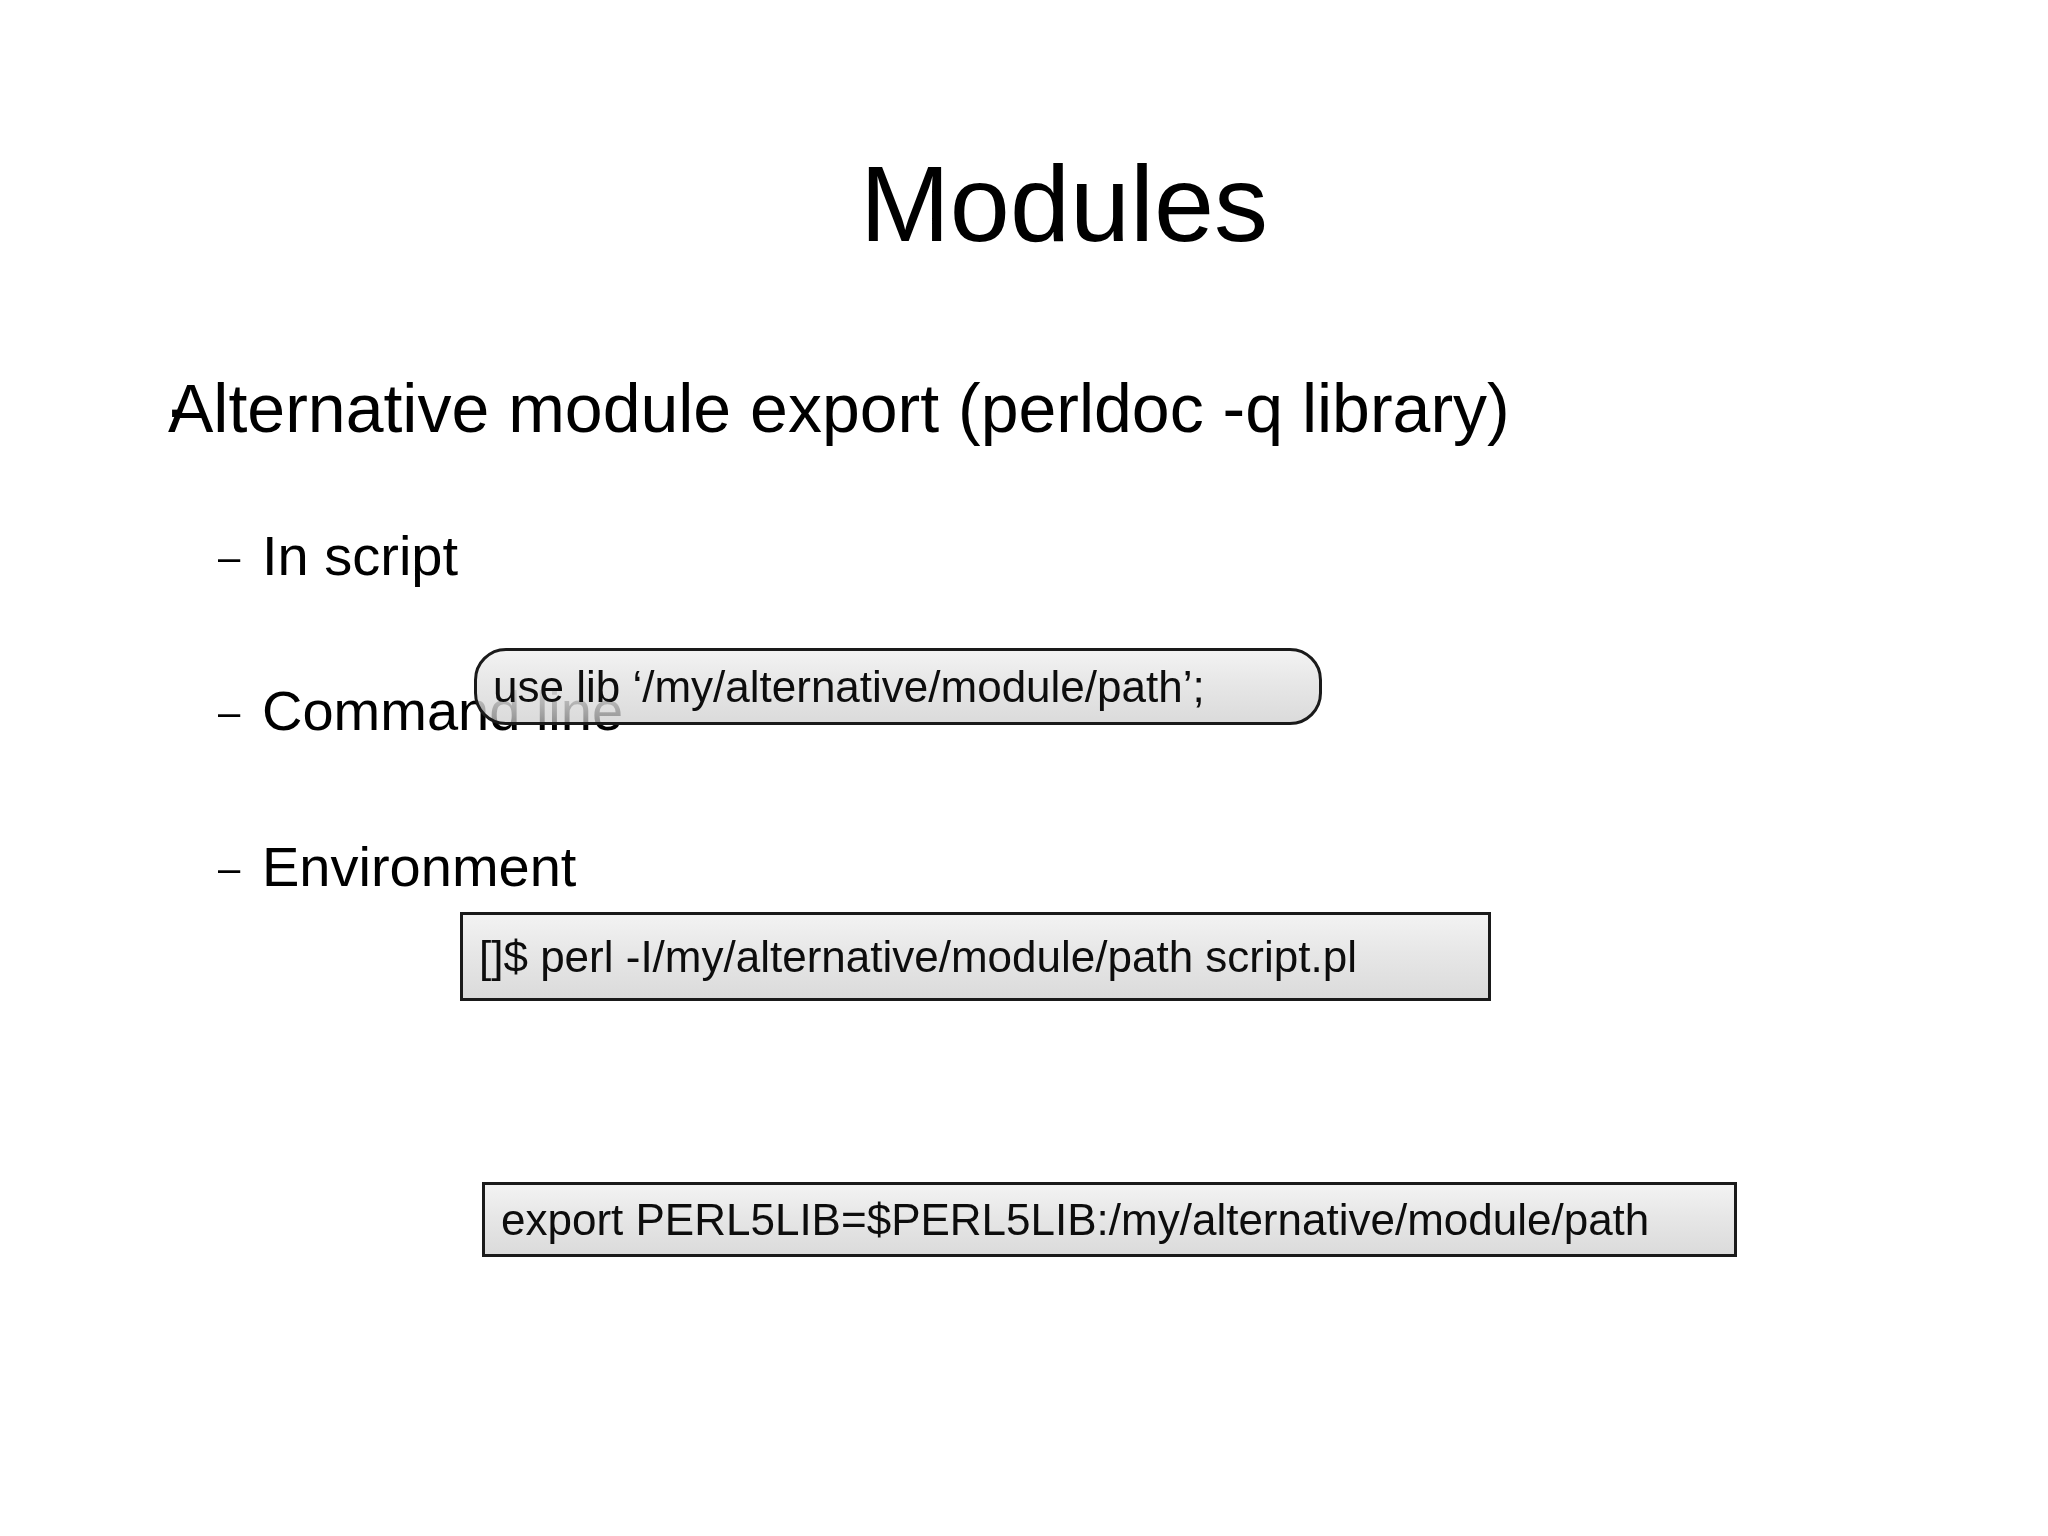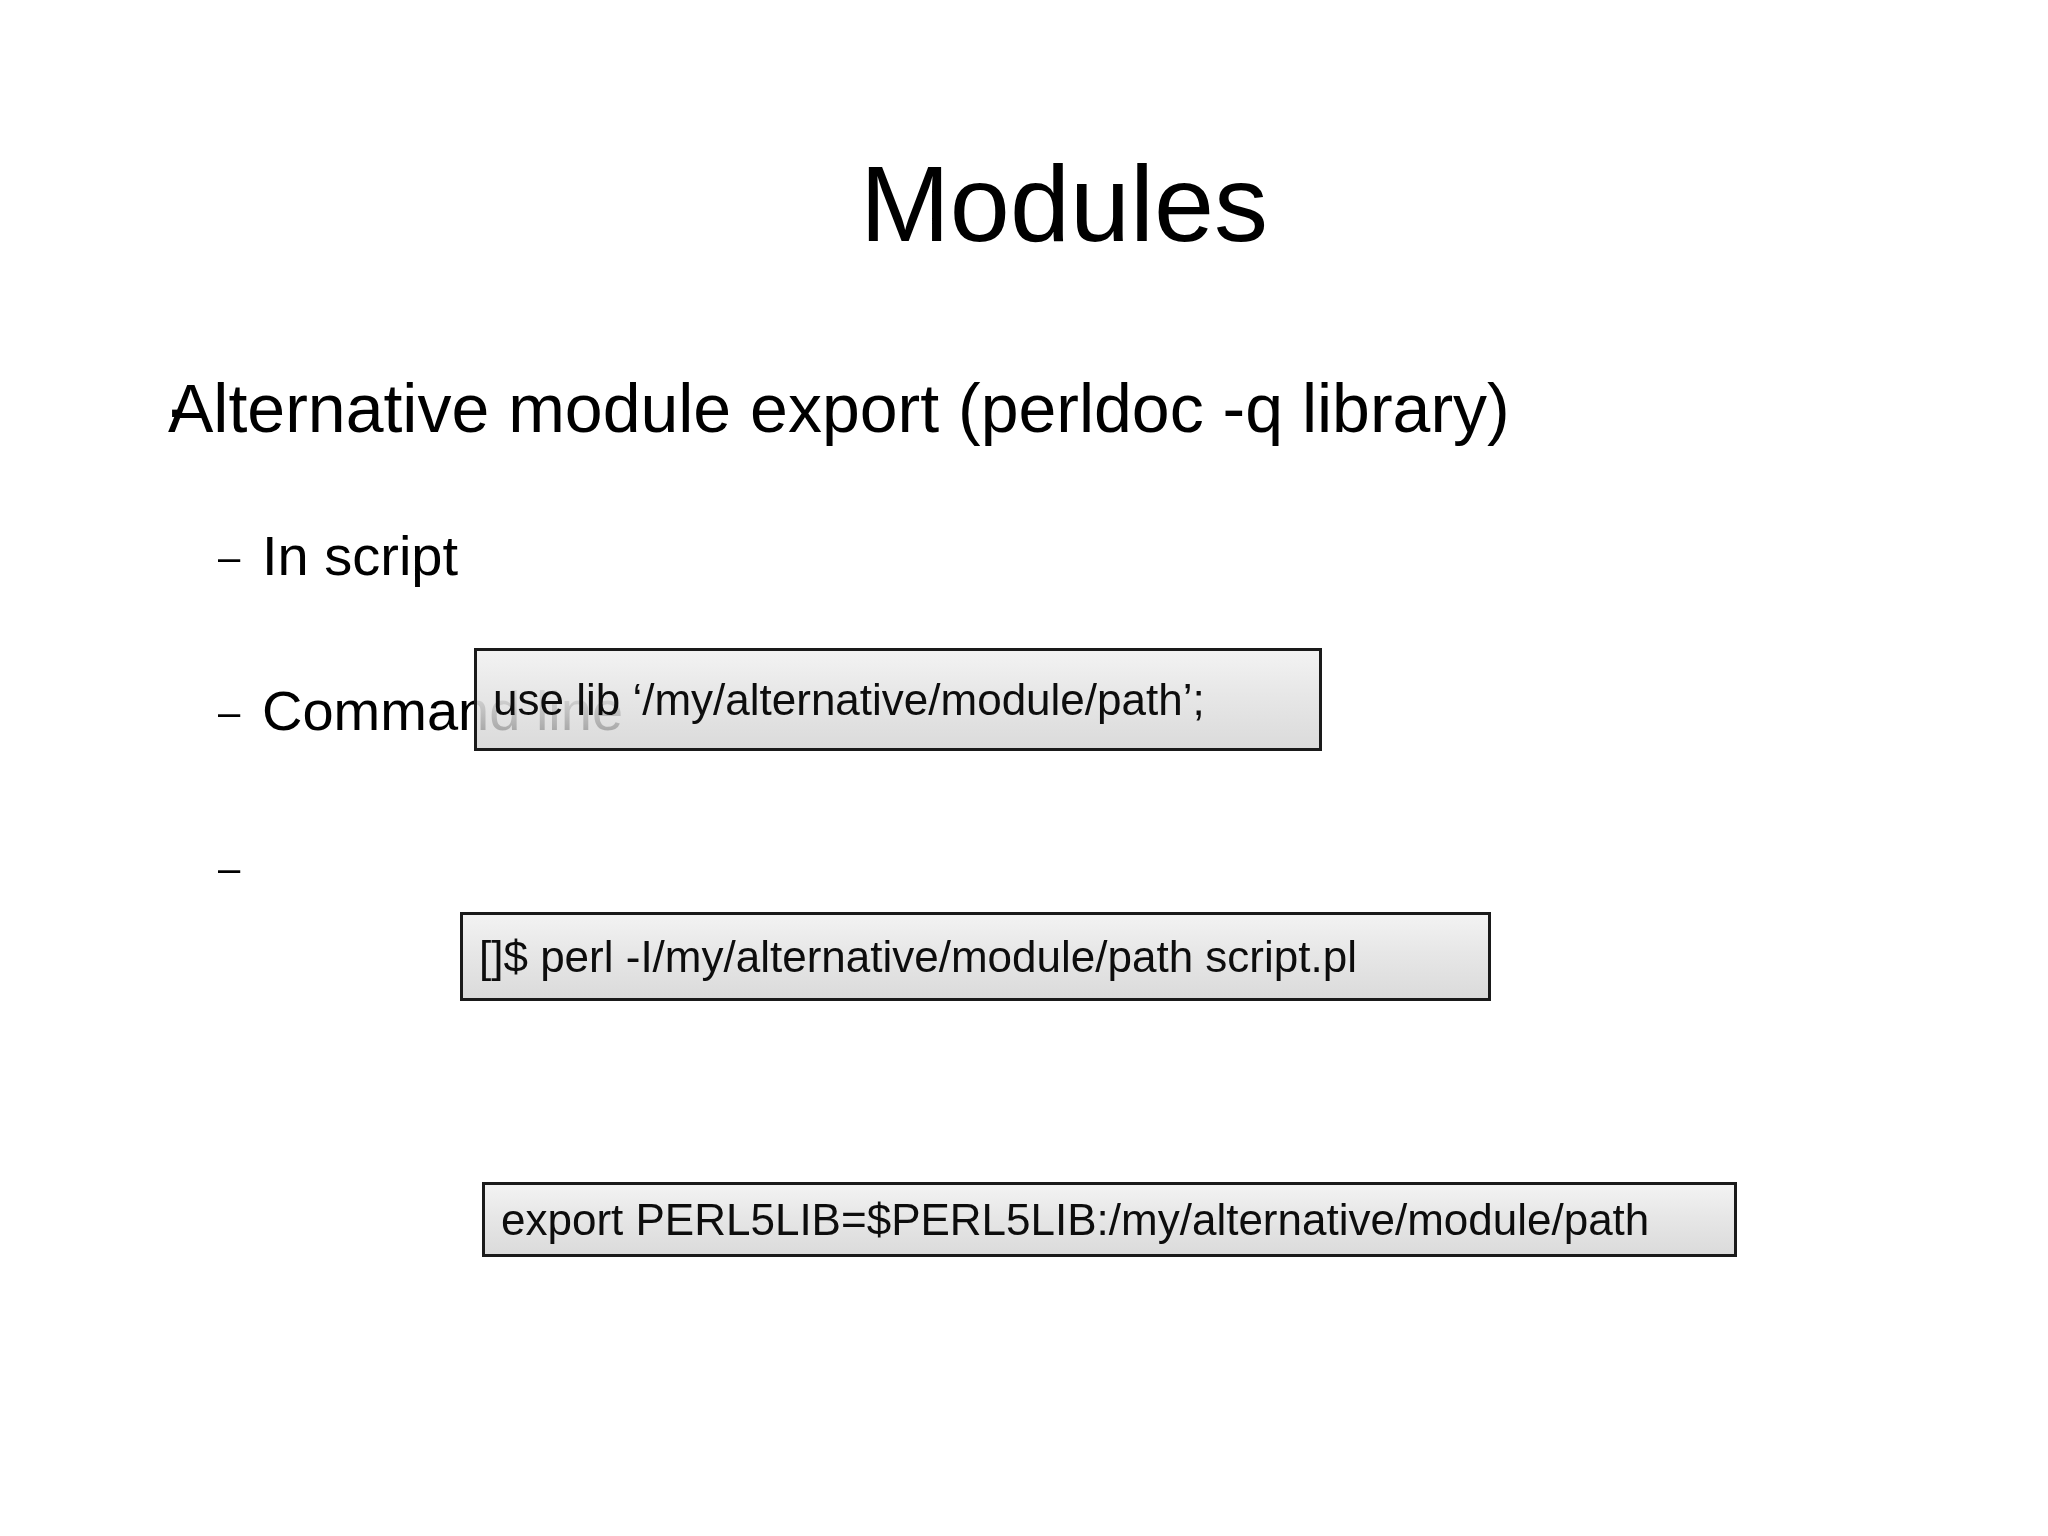--- a/index.html
+++ b/index.html
@@ -103,21 +103,21 @@
     display: block;
     width: 100%;
     padding: 0 16px;
     font-family: "Liberation Sans", sans-serif;
     font-size: 44px;
     line-height: 1.0;
     color: #0d0d0d;
     white-space: nowrap;
   }
 
-  #code-box-1 { left: 434px; top: 648px;  width: 848px;  height: 103px; }
+  #code-box-1 { left: 434px; top: 648px;  width: 848px;  height: 77px; border-radius: 32px; }
   #code-box-2 { left: 420px; top: 912px;  width: 1031px; height: 89px; }
   #code-box-3 { left: 442px; top: 1182px; width: 1255px; height: 75px; }
 </style>
 </head>
 <body>
 
 <div id="slide">
 
   <h1 id="slide-title">Modules</h1>
 
@@ -139,20 +139,21 @@
 
     <div class="l2-item">
       <span class="l2-bullet">–</span>
       <span>Command line</span>
     </div>
 
     <div class="spacer-md"></div>
 
     <div class="l2-item">
       <span class="l2-bullet">–</span>
+      <span>Environment</span>
     </div>
 
   </div>
 
   <div id="code-box-1" class="code-box">
     <span class="code-text">use lib ‘/my/alternative/module/path’;</span>
   </div>
 
   <div id="code-box-2" class="code-box">
     <span class="code-text">[]$ perl -I/my/alternative/module/path script.pl</span>

